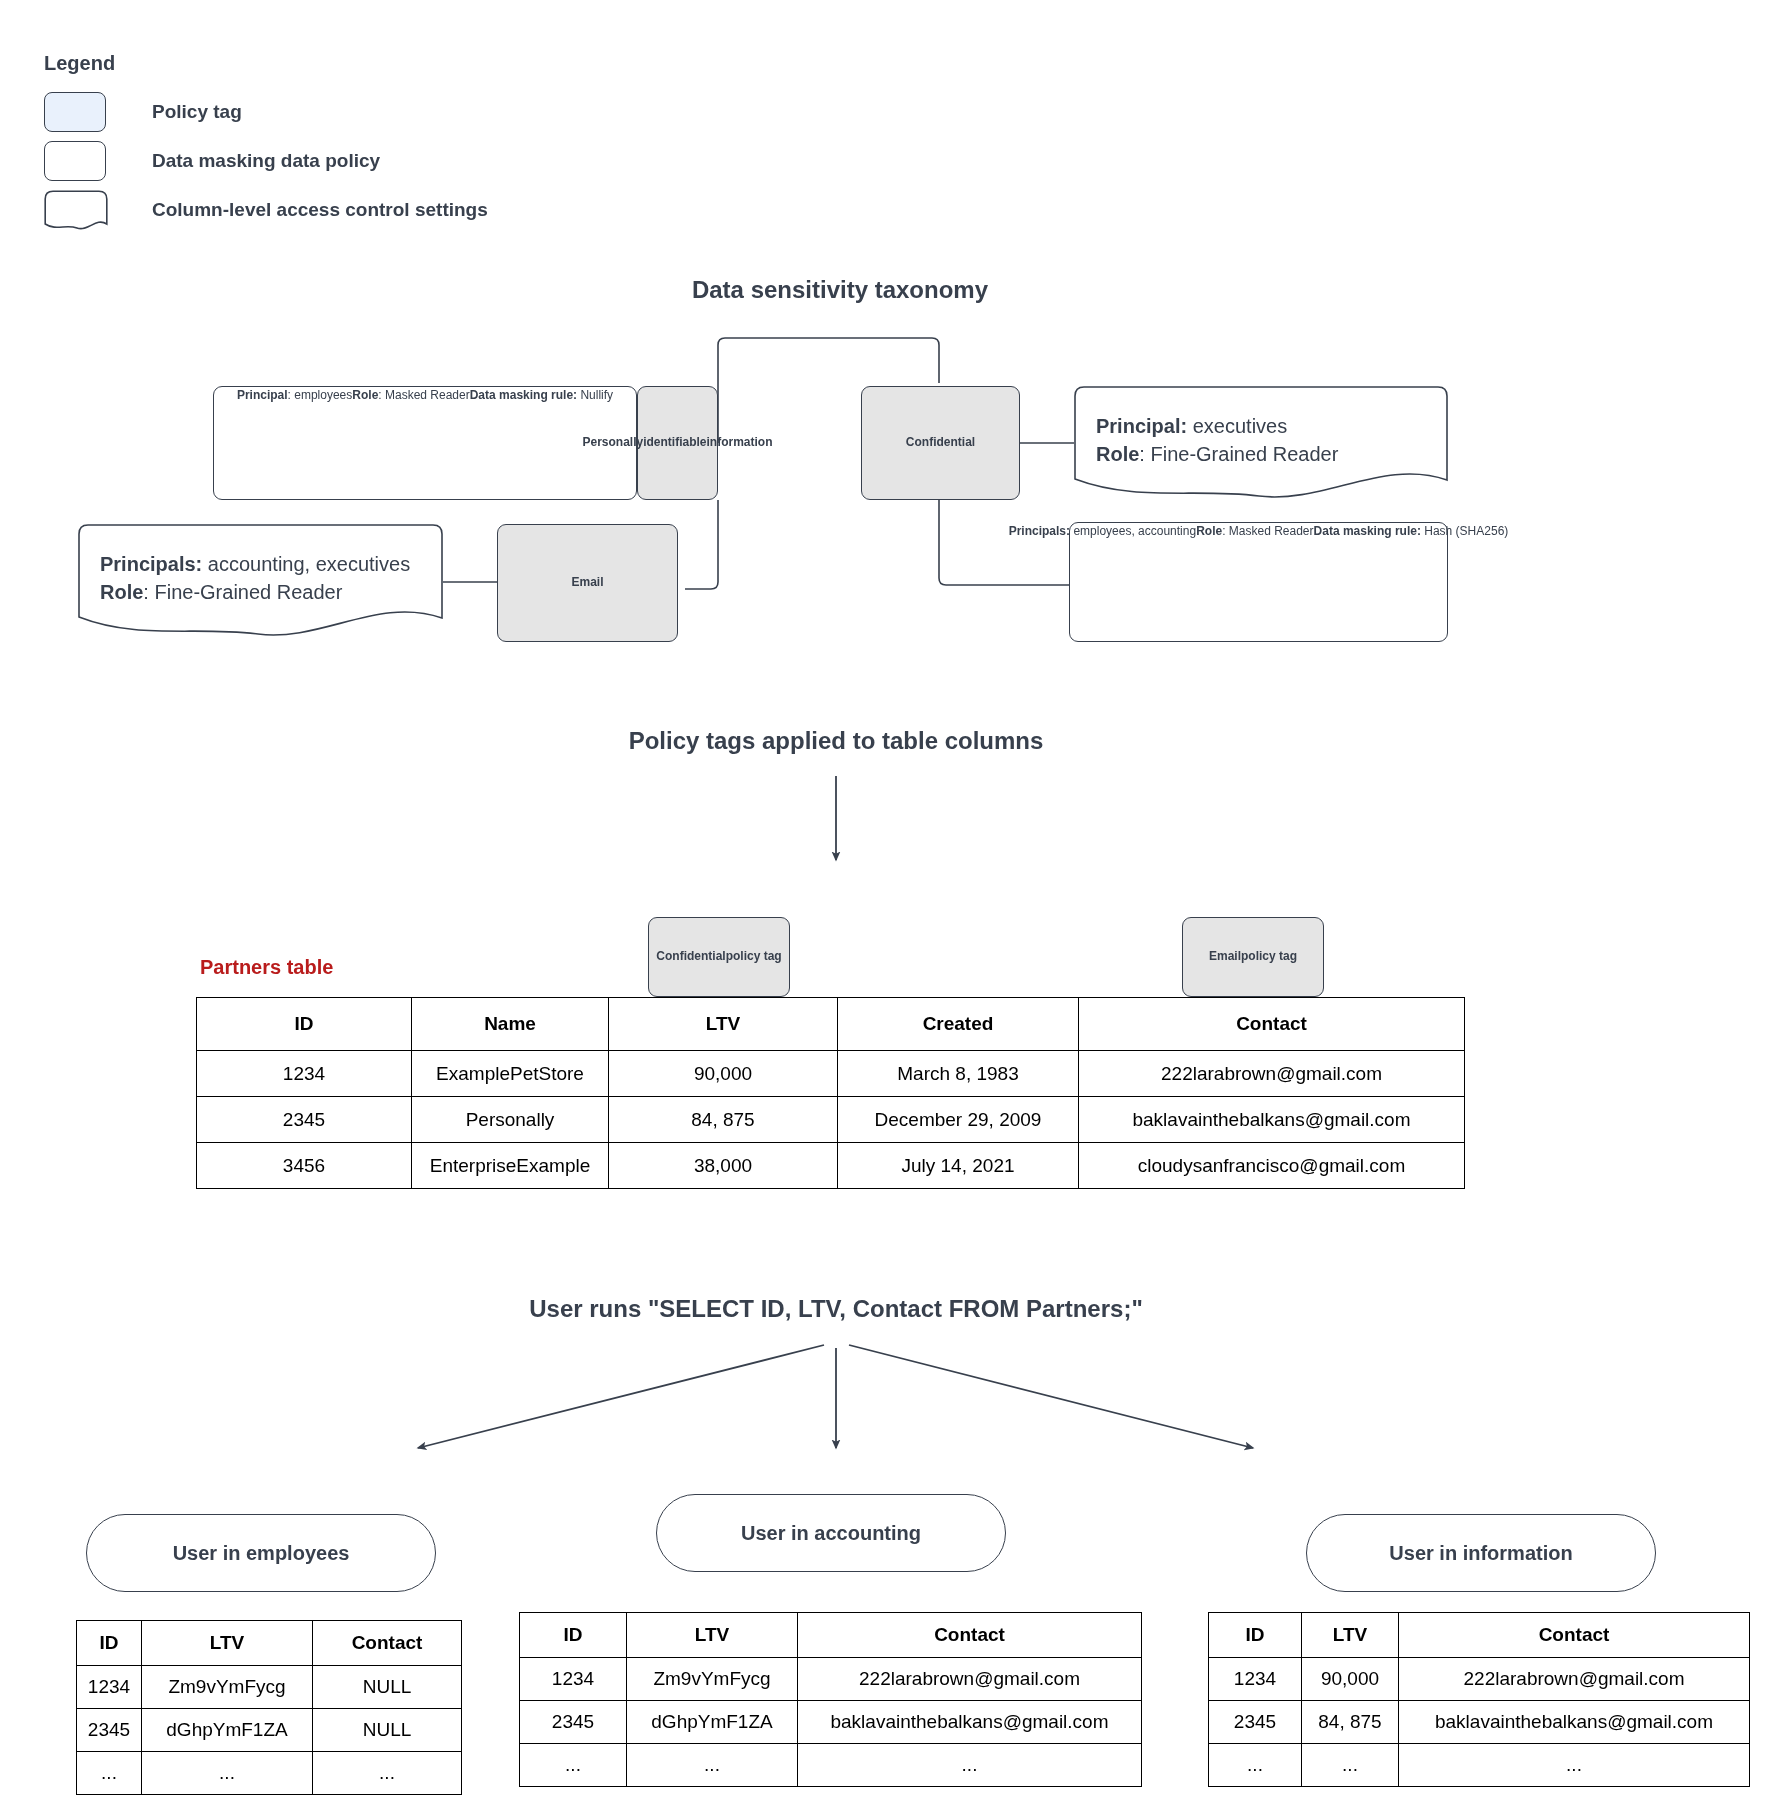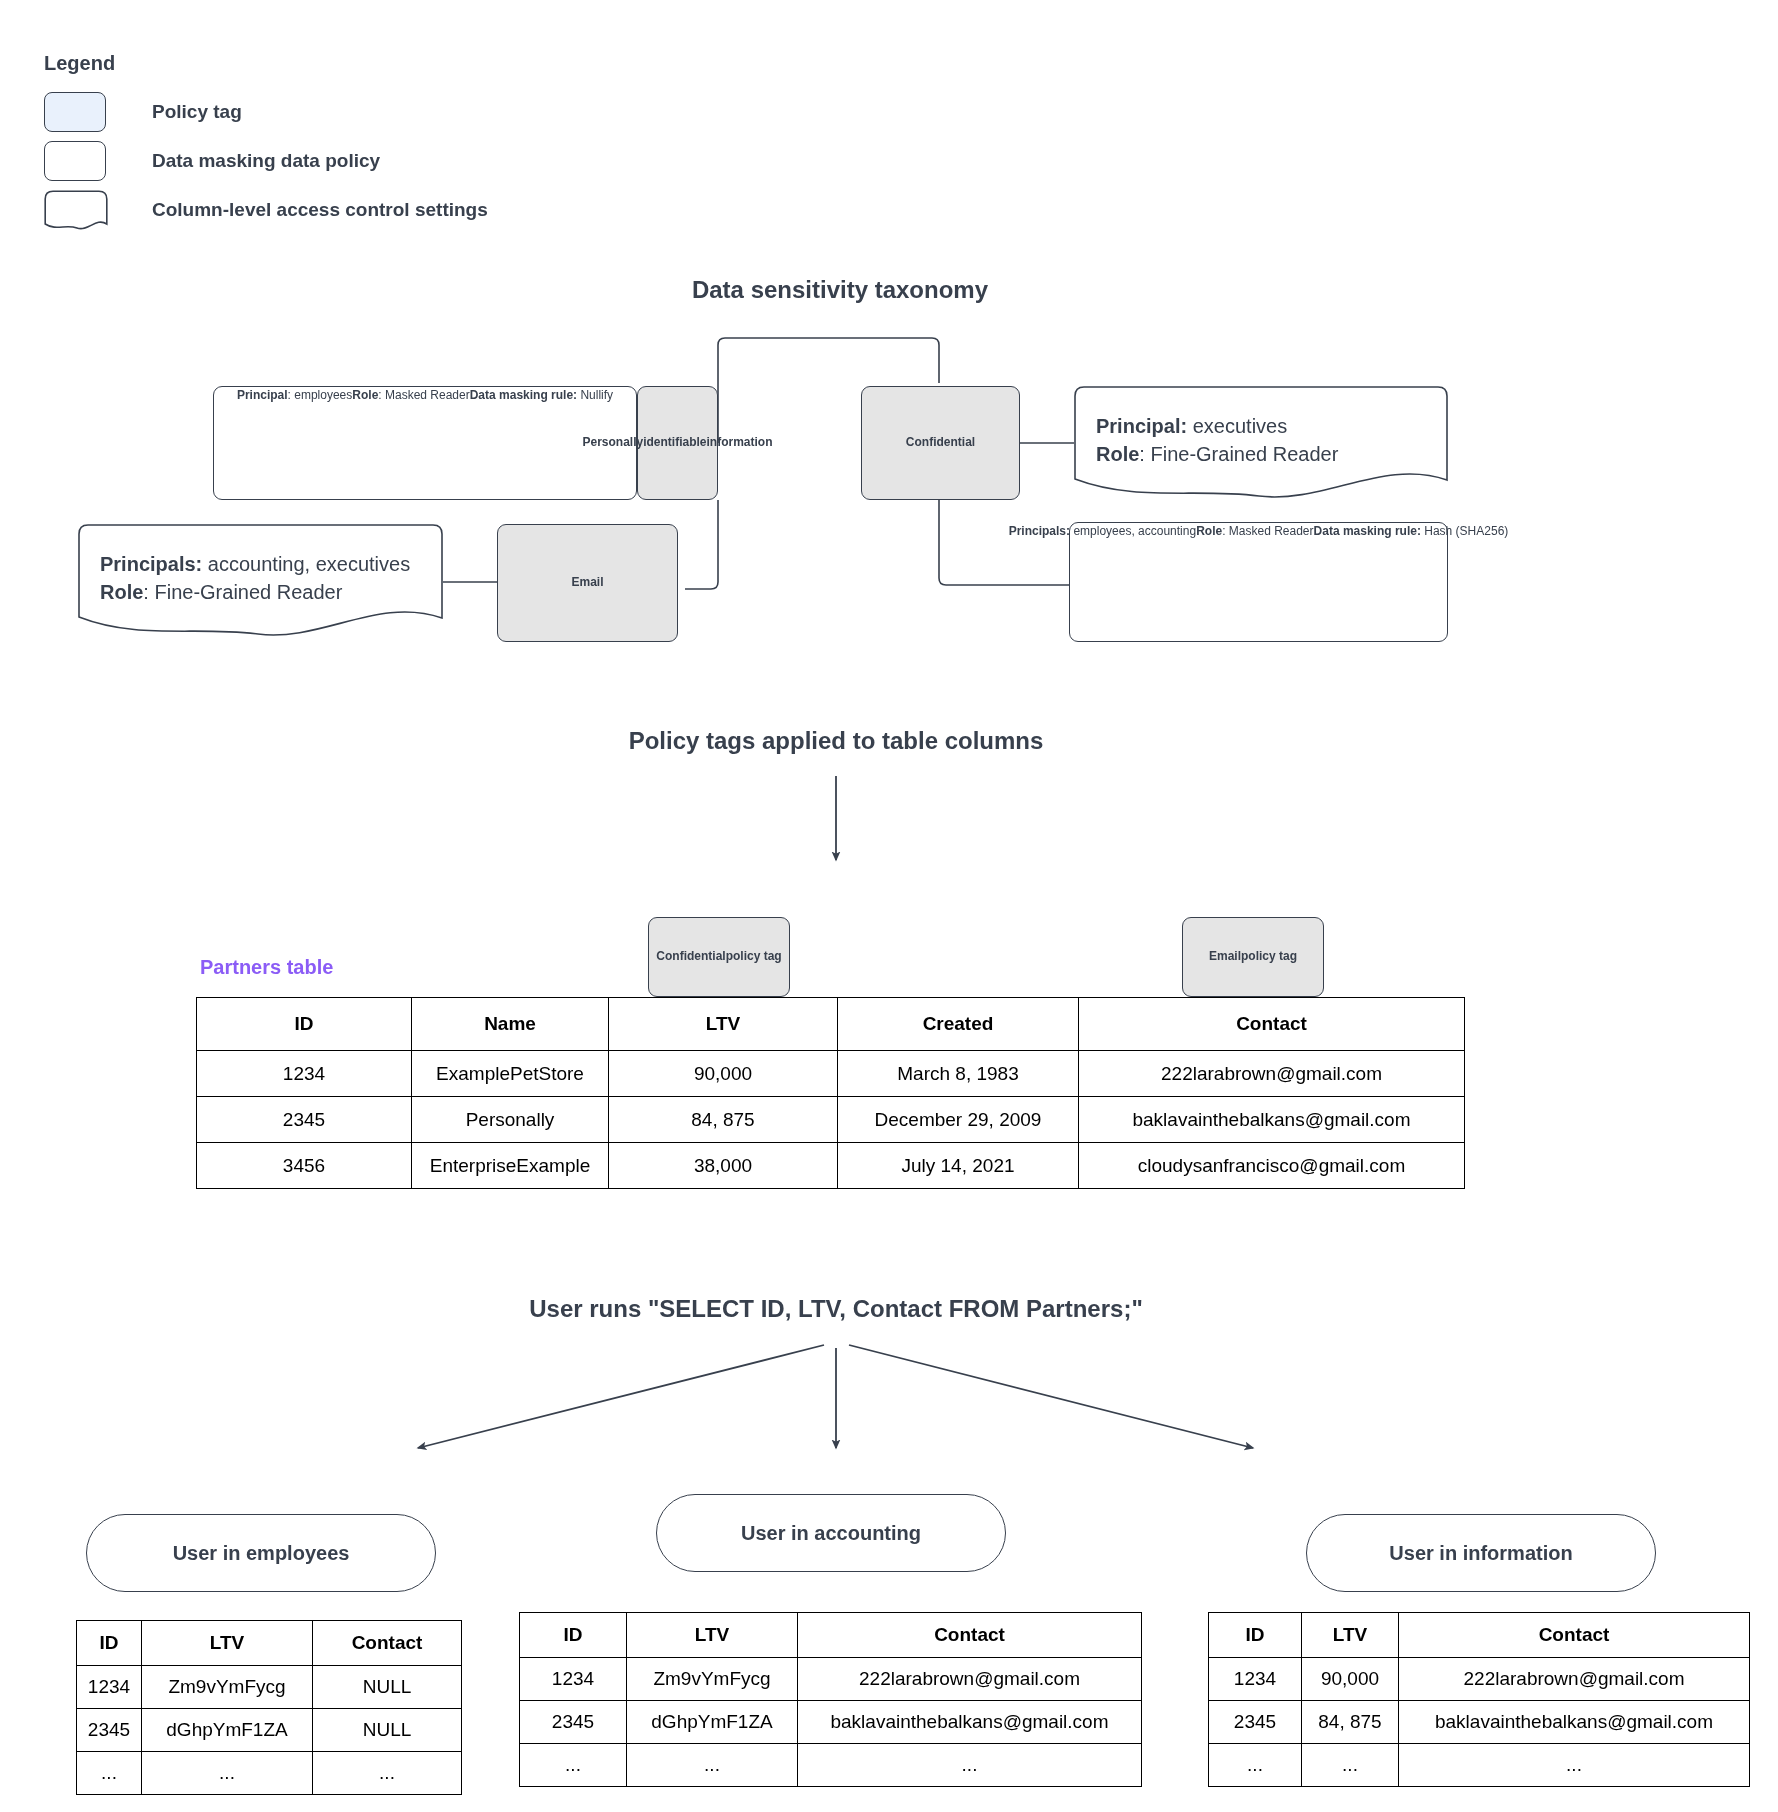--- a/index.html
+++ b/index.html
@@ -121,21 +121,21 @@
   #partners-table td { height: 45px; }
   #partners-table .c-id    { width: 214px; }
   #partners-table .c-name  { width: 196px; }
   #partners-table .c-ltv   { width: 228px; }
   #partners-table .c-created { width: 240px; }
   #partners-table .c-contact { width: 385px; }
 
   .partners-label {
     font-size: 20px;
     font-weight: bold;
-    color: #8b5cf6;
+    color: #b91c1c;
   }
 
   
   .res-table th { height: 44px; }
   .res-table td { height: 42px; }
 
   
   .ellipse {
     box-sizing: border-box;
     border: 1.6px solid #38404d;

